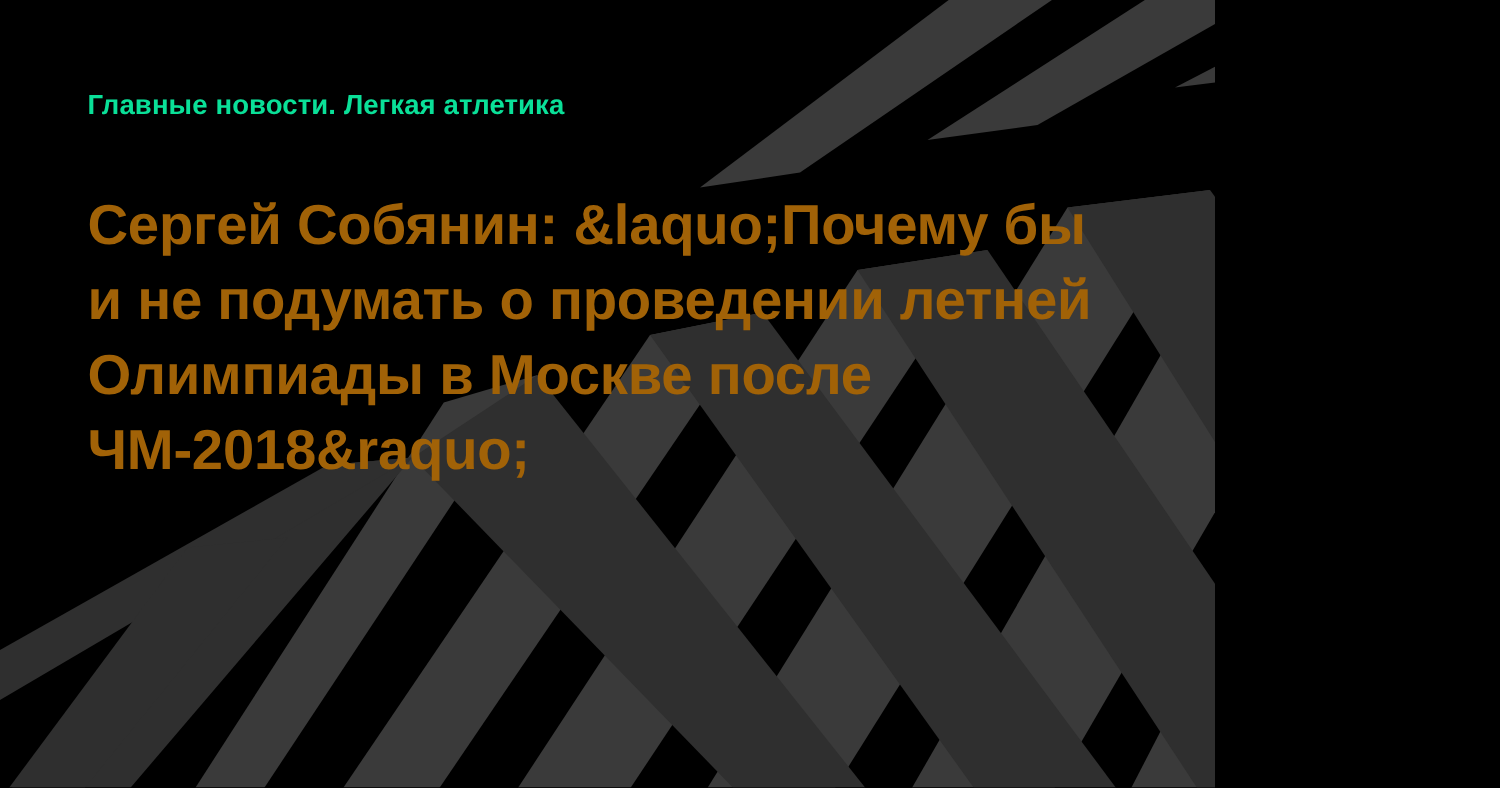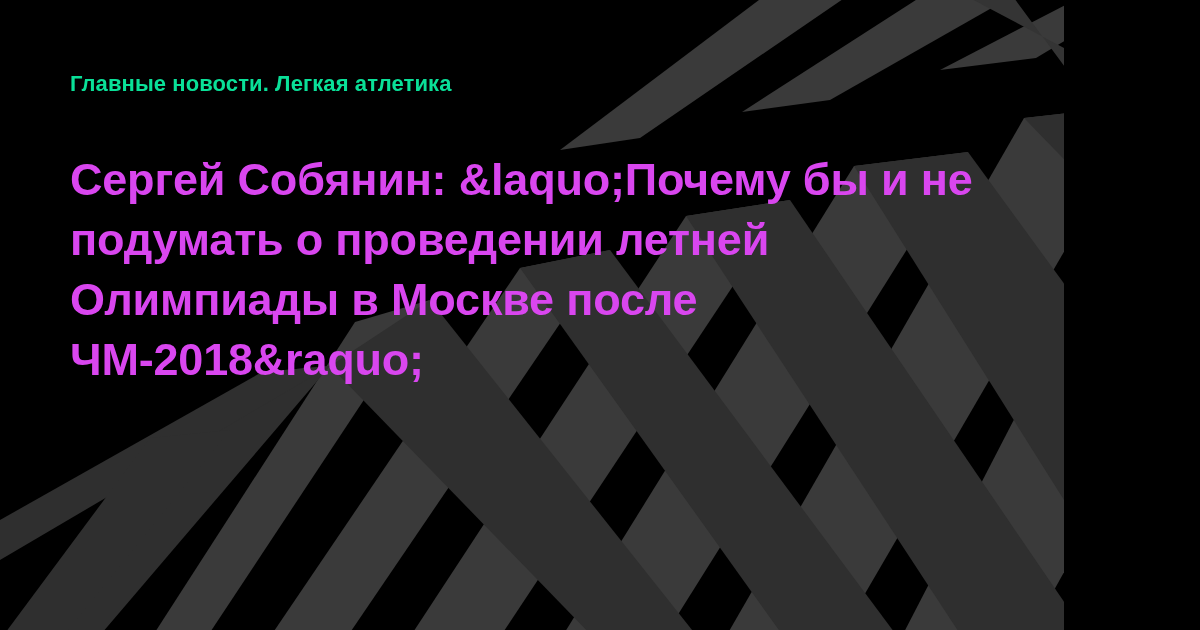--- a/index.html
+++ b/index.html
@@ -8,21 +8,21 @@
     padding: 0;
     background: #000000;
   }
   body {
     font-family: "Liberation Sans", sans-serif;
     -webkit-font-smoothing: antialiased;
   }
 
   .card {
     position: relative;
-    width: 1064px;
+    width: 972px;
     height: 630px;
     background: #000000;
     overflow: hidden;
   }
 
   
   .pattern {
     position: absolute;
     inset: 0;
     width: 1200px;
@@ -49,21 +49,21 @@
     white-space: nowrap;
   }
 
   .headline {
     margin: 0;
     padding-top: 52px;
     font-size: 45px;
     font-weight: bold;
     line-height: 60px;
     letter-spacing: -0.2px;
-    color: #d946ef;
+    color: #a16207;
     max-width: 1000px;
     word-break: break-word;
   }
 </style>
 </head>
 <body>
 
 <div class="card">
 
   <svg class="pattern" viewBox="0 0 1200 630" preserveAspectRatio="none" aria-hidden="true">

